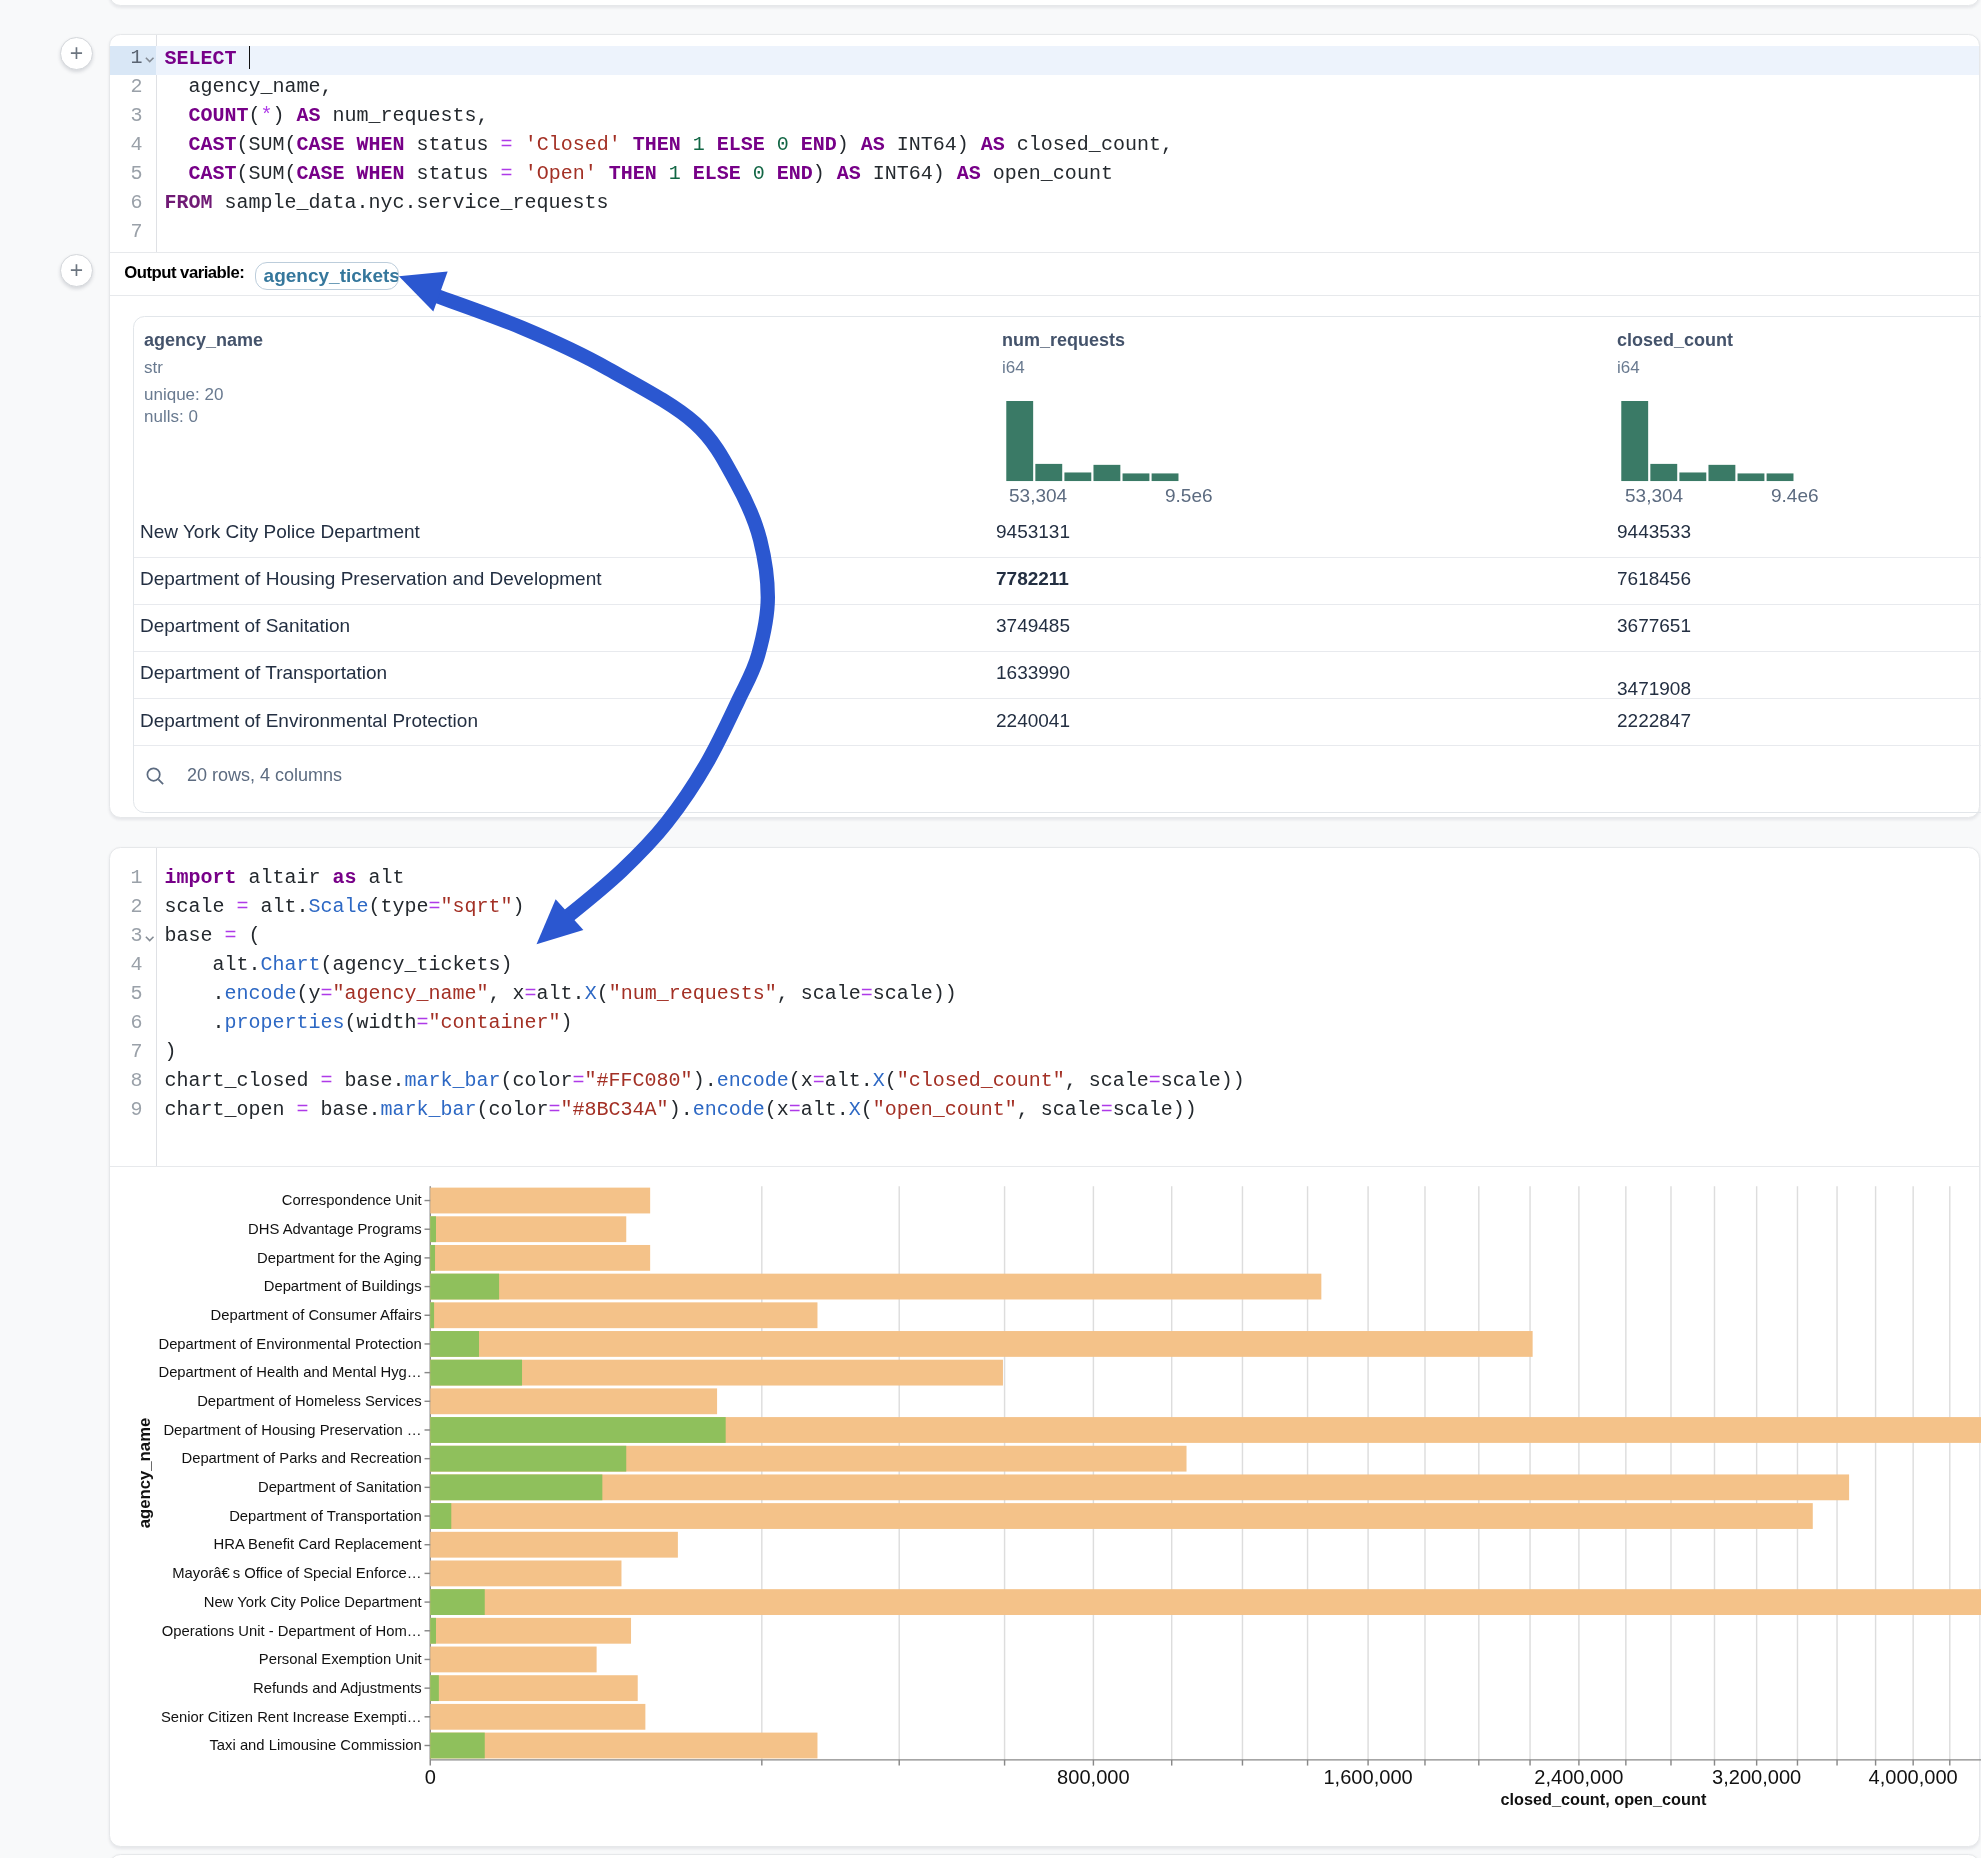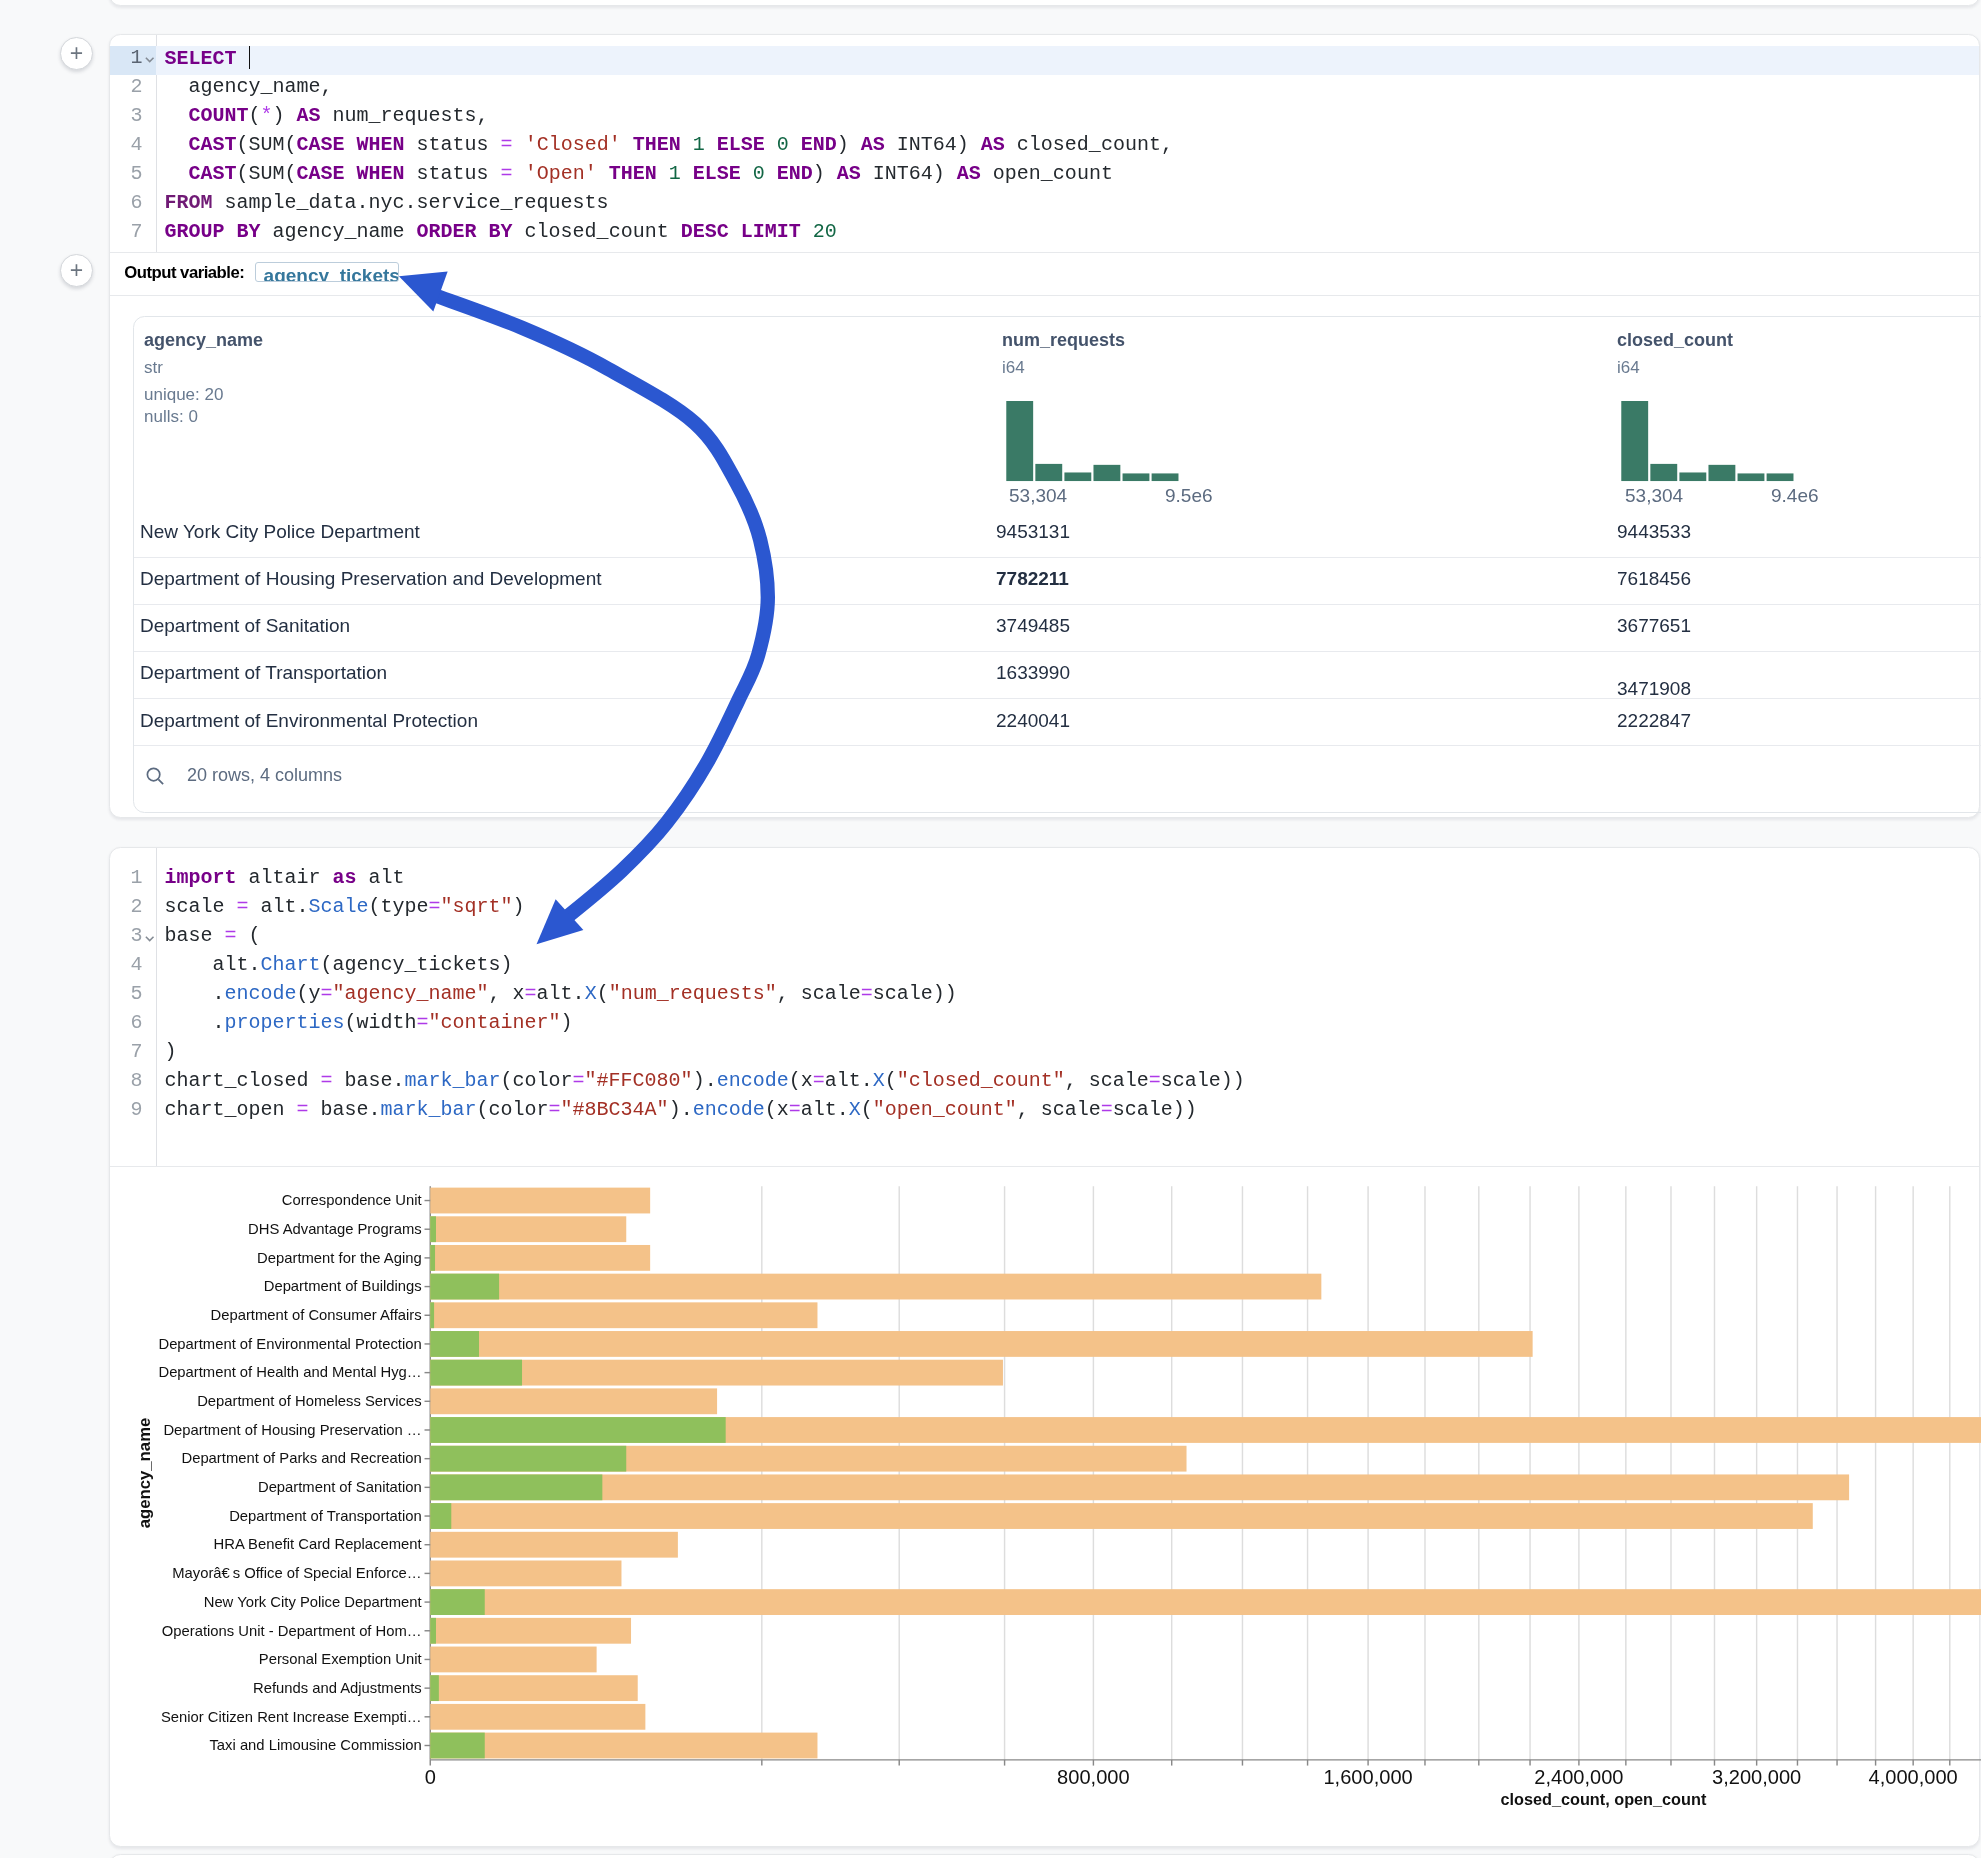--- a/index.html
+++ b/index.html
@@ -66,27 +66,26 @@
         <span class="code">  <b style="color:#770088">CAST</b>(SUM(<b style="color:#770088">CASE</b> <b style="color:#770088">WHEN</b> status <span style="color:#ae3ae8">=</span> <span style="color:#a33025">'Open'</span> <b style="color:#770088">THEN</b> <span style="color:#116644">1</span> <b style="color:#770088">ELSE</b> <span style="color:#116644">0</span> <b style="color:#770088">END</b>) <b style="color:#770088">AS</b> INT64) <b style="color:#770088">AS</b> open_count</span>
       </div>
 <div class="cline" style="height:29px;line-height:29px">
         <span class="ln">6</span>
         <span class="foldc"></span>
         <span class="code"><b style="color:#701a75">FROM</b> sample_data.nyc.service_requests</span>
       </div>
 <div class="cline" style="height:29px;line-height:29px">
         <span class="ln">7</span>
         <span class="foldc"></span>
-        <span class="code"><b style="color:#770088">GROUP</b> <b style="color:#770088">BY</b> agency_name <b style="color:#770088">ORDER</b> <b style="color:#770088">BY</b> closed_count <b style="color:#770088">DESC</b> <b style="color:#770088">LIMIT</b> <span style="color:#116644">20</span></span>
       </div>
 </div>
   <div class="abs" style="left:0;top:217px;width:100%;border-top:1px solid #e7e9ec;"></div>
 
   <div class="abs" style="left:14.3px;top:228px;font-weight:bold;font-size:16.7px;letter-spacing:-0.5px;color:#000000;">Output variable: </div>
-  <div class="abs" style="left:145px;top:227px;width:144px;height:20px;border:1.4px solid #bccddb;border-radius:3px;overflow:hidden;">
+  <div class="abs" style="left:145px;top:227px;width:144px;height:28px;border:1.4px solid #bccddb;border-radius:12px;overflow:hidden;">
      <span style="font:bold 19px 'Liberation Sans',sans-serif;color:#35779c;position:absolute;left:7.6px;top:1.9px;white-space:nowrap;">agency_tickets</span>
   </div>
   <div class="abs" style="left:0;top:260px;width:100%;border-top:1px solid #e7e9ec;"></div>
 </div>
 
 <div class="abs" style="left:133px;top:316px;width:1874px;height:497px;border:1px solid #e2e6ea;border-radius:11.5px;"></div>
 
 <div class="abs hdr" style="left:144px;top:330px;">agency_name</div>
 <div class="abs meta" style="left:144px;top:358px;">str</div>
 <div class="abs meta" style="left:144px;top:385px;">unique: 20</div>

